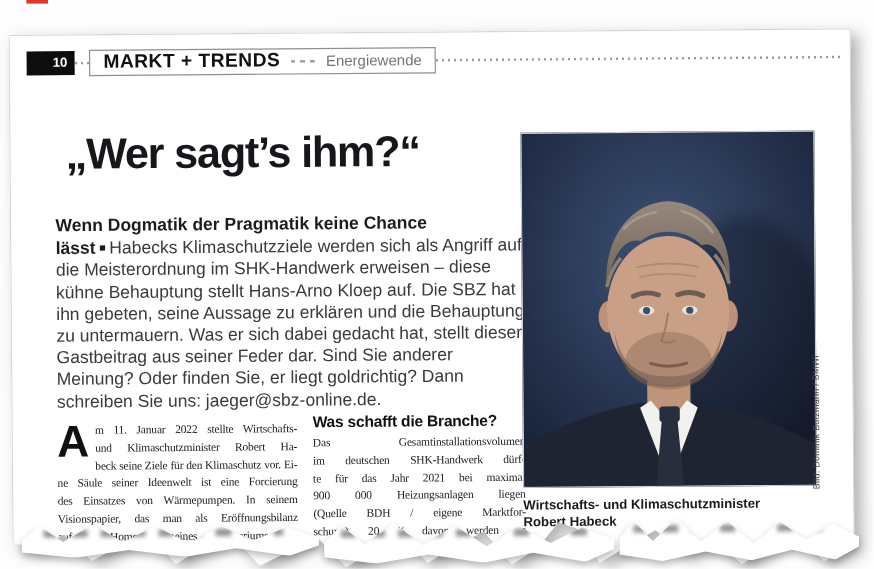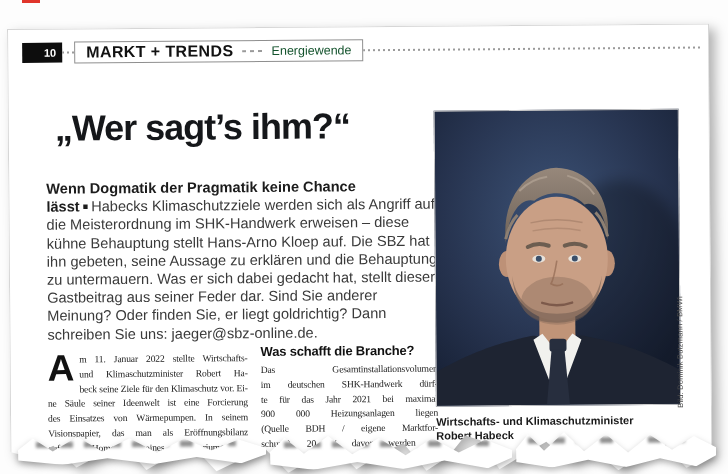--- a/index.html
+++ b/index.html
@@ -39,21 +39,21 @@
   .dots{height:2px;background-image:repeating-linear-gradient(90deg,#9a9a9a 0 2px,transparent 2px 5px);}
   .dots-short{width:12px;flex:0 0 auto;}
   .dots-long{flex:1 1 auto;}
   .section-box{
     flex:0 0 auto;height:22px;border:1px solid #8f8f8f;background:#fff;
     display:flex;align-items:center;padding:0 11px;box-sizing:border-box;
   }
   .section-label{font-weight:bold;font-size:16px;letter-spacing:.4px;color:#111;white-space:nowrap;}
   .minidash{width:20px;height:2px;margin:0 9px;
     background-image:repeating-linear-gradient(90deg,#9a9a9a 0 4px,transparent 4px 8px);}
-  .topic-label{font-size:12.5px;color:#14532d;white-space:nowrap;}
+  .topic-label{font-size:12.5px;color:#737373;white-space:nowrap;}
   
   .headline{
     position:absolute;left:46px;top:78px;width:400px;
     font-size:36px;font-weight:bold;color:#15171a;letter-spacing:-1px;
   }
   
   .lead{
     position:absolute;left:37px;top:150px;width:398px;margin:0;
     font-size:14.6px;line-height:18.2px;color:#3a3a3a;text-align:left;
   }

